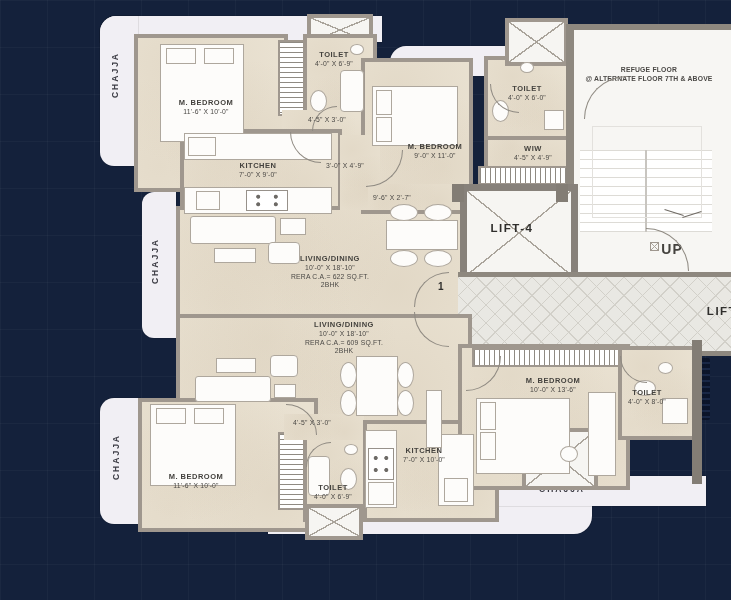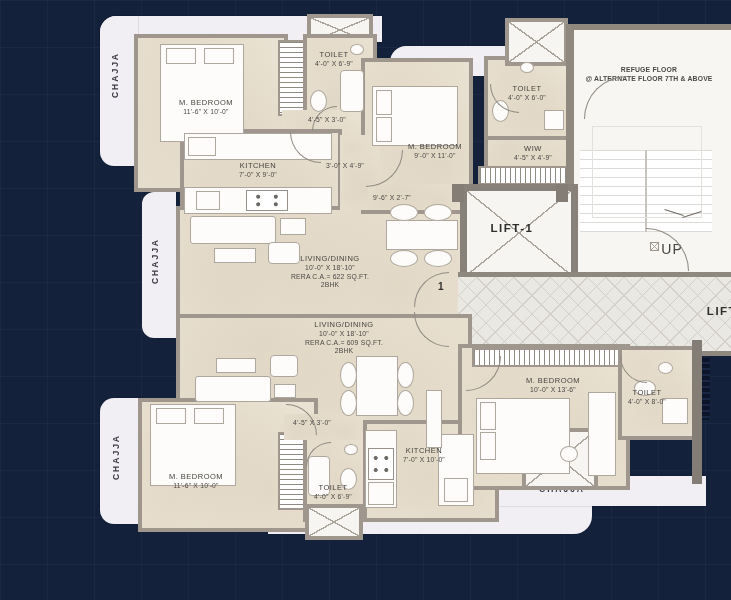--- a/index.html
+++ b/index.html
@@ -24,21 +24,21 @@
     background-image:repeating-linear-gradient(45deg,#d2d0c9 0 1px,transparent 1px 13px),
                      repeating-linear-gradient(135deg,#d2d0c9 0 1px,transparent 1px 13px);
     border-top:5px solid #8e887f;border-bottom:5px solid #8e887f;}
   .hatchv{position:absolute;background:repeating-linear-gradient(180deg,#8f8a82 0 1px,#ffffff 1px 5px);border:2px solid #9f978e;}
   .hatchh{position:absolute;background:repeating-linear-gradient(90deg,#8f8a82 0 1px,#ffffff 1px 5px);border:2px solid #9f978e;}
   .stairs{position:absolute;background:#ffffff repeating-linear-gradient(180deg,#dddbd6 0 1px,transparent 1px 9px);}
   .pillar{position:absolute;background:#837d75;}
   .furn{position:absolute;background:#fdfcfa;border:1px solid #aea79d;}
   .oval{border-radius:50%;}
   .lbl{position:absolute;color:#3a3a38;text-align:center;line-height:1.3;white-space:nowrap;transform:translateX(-50%);}
-  .nm{display:block;font-size:7.5px;letter-spacing:.5px;font-weight:normal;color:#44423e;}
+  .nm{display:block;font-size:7.5px;letter-spacing:.5px;font-weight:bold;color:#44423e;}
   .dm{display:block;font-size:6.8px;letter-spacing:.2px;color:#4a4845;}
   .cjt{font-size:8.5px;letter-spacing:2px;color:#3c3c44;font-weight:bold;}
   .vlbl{position:absolute;writing-mode:vertical-rl;transform:rotate(180deg);font-size:8.5px;letter-spacing:2px;color:#3c3c44;font-weight:bold;}
   .big{font-size:11.5px;letter-spacing:1.5px;color:#2f2e2c;font-weight:bold;}
   .num{position:absolute;font-size:10px;color:#2f2e2c;font-weight:bold;}
   .arc{position:absolute;border-left:1px solid #8f8a82;border-bottom:1px solid #8f8a82;border-radius:0 0 0 100%;}
   .stove{position:absolute;background:#fff;border:1px solid #97918a;
     background-image:radial-gradient(circle at 28% 30%,#6d6a66 0 1.6px,transparent 2.4px),
                      radial-gradient(circle at 72% 30%,#6d6a66 0 1.6px,transparent 2.4px),
                      radial-gradient(circle at 28% 70%,#6d6a66 0 1.6px,transparent 2.4px),
@@ -94,21 +94,21 @@
   <div class="xbox" style="left:650px;top:242px;width:7px;height:7px;border-width:1px;"></div>
   <div class="lbl" style="left:672px;top:240px;">
       <span class="nm" style="font-size:14px;letter-spacing:1px;">UP</span>
     </div>
   <div class="lbl" style="left:649px;top:66px;">
     <span class="dm" style="font-weight:bold;">REFUGE FLOOR</span>
     <span class="dm" style="font-weight:bold;">@ ALTERNATE FLOOR 7TH &amp; ABOVE</span>
   </div>
 
   <div class="xbox" style="left:460px;top:184px;width:104px;height:84px;border-width:7px;border-color:#87817a;"></div>
-  <div class="lbl big" style="left:512px;top:221px;">LIFT-1</div>
+  <div class="lbl big" style="left:512px;top:221px;">LIFT-4</div>
 
   <div class="lobby" style="left:458px;top:272px;width:273px;height:74px;"></div>
   <div class="lbl big" style="left:722px;top:304px;">LIFT</div>
   <div class="num" style="left:438px;top:281px;">1</div>
   <div class="num" style="left:438px;top:320px;">2</div>
 
   <div class="room" style="left:176px;top:314px;width:288px;height:108px;"></div>
   <div class="room" style="left:138px;top:398px;width:172px;height:126px;"></div>
   <div class="hatchv" style="left:278px;top:432px;width:26px;height:74px;"></div>
   <div class="room" style="left:303px;top:436px;width:64px;height:78px;"></div>

